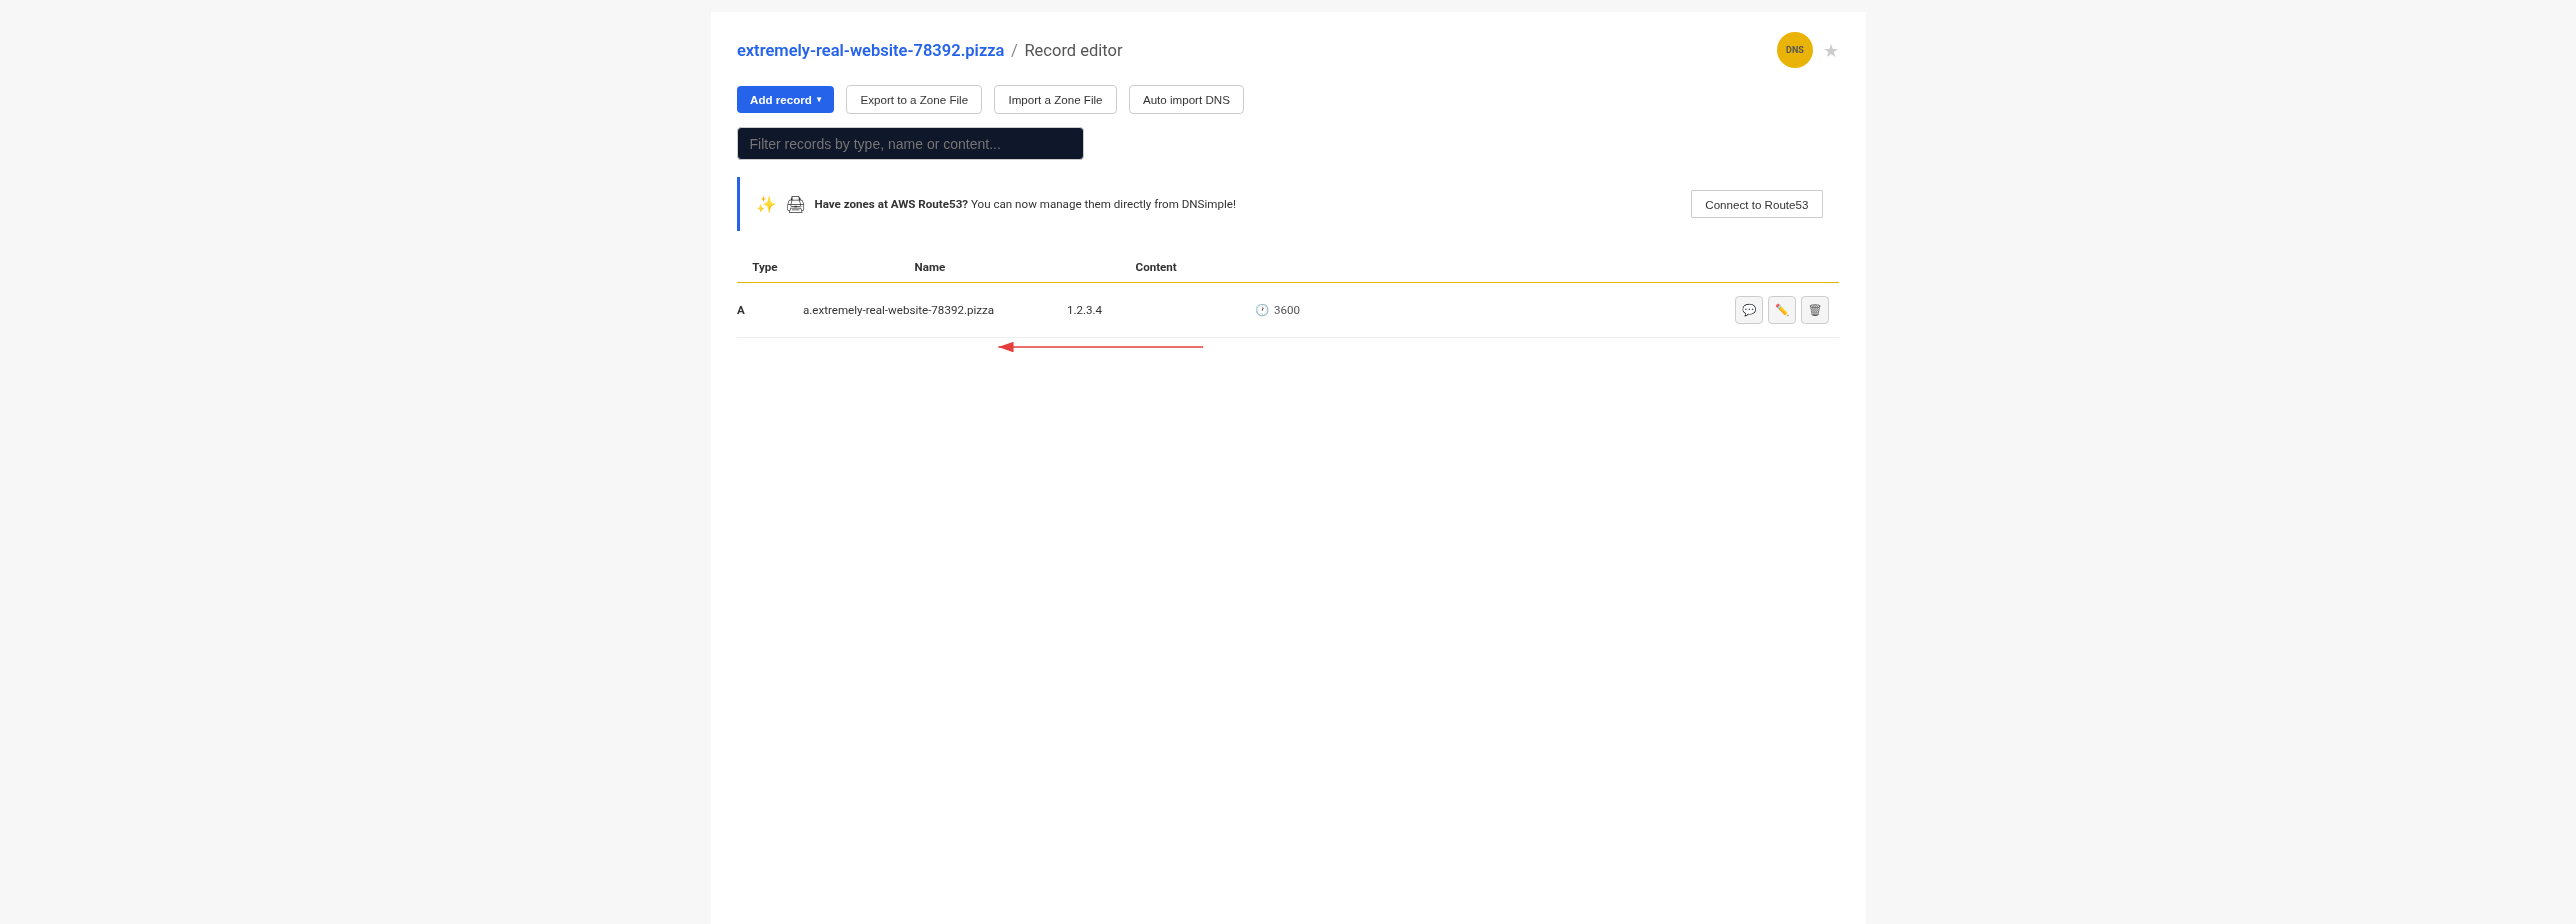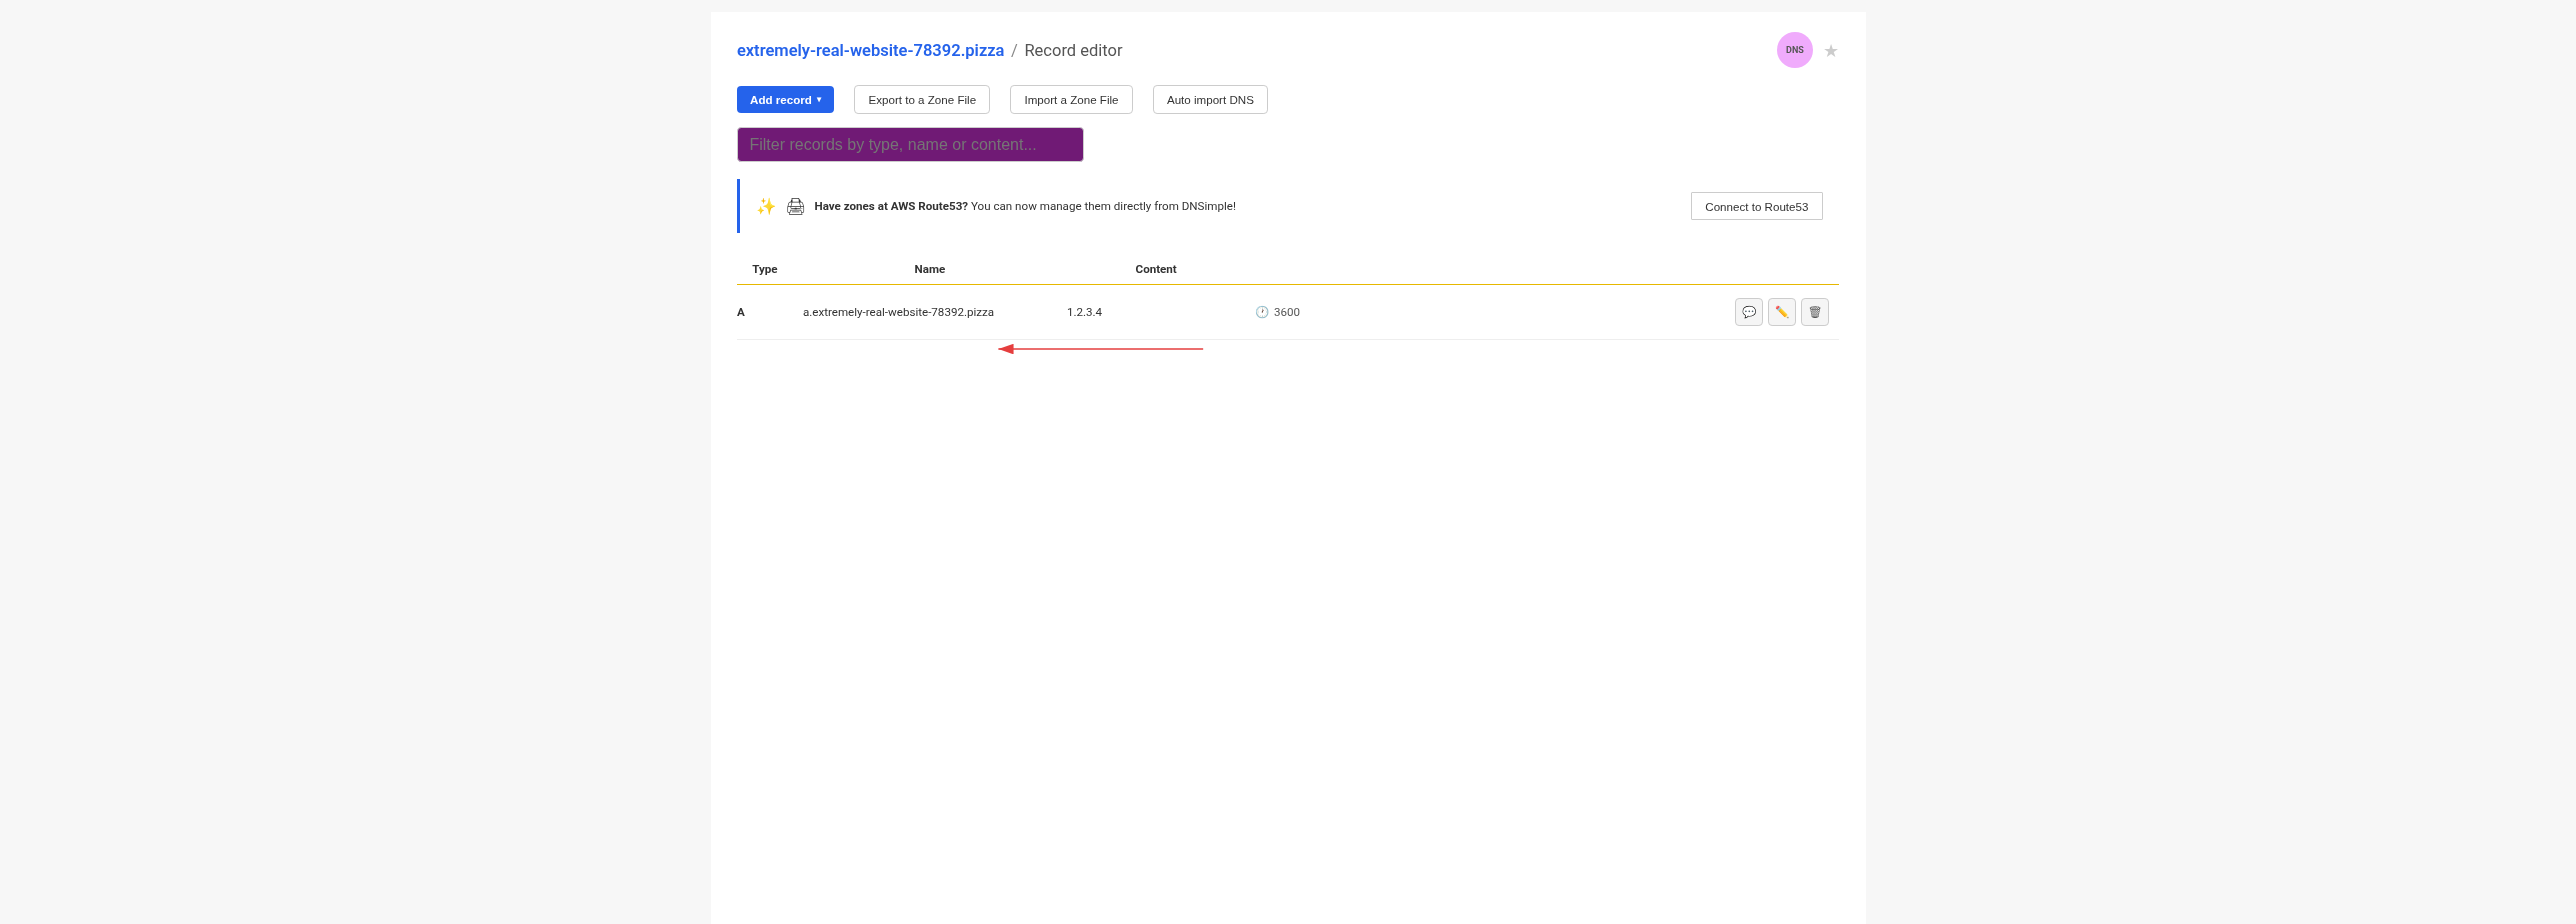--- a/index.html
+++ b/index.html
@@ -49,40 +49,40 @@
     }
     .header-right {
       display: flex;
       align-items: center;
       gap: 10px;
     }
     .dns-badge {
       width: 36px;
       height: 36px;
       border-radius: 50%;
-      background: #f0abfc;
+      background: #eab308;
       display: flex;
       align-items: center;
       justify-content: center;
       font-size: 9px;
       font-weight: 700;
       color: #555;
       cursor: pointer;
     }
     .star-icon {
       font-size: 18px;
       color: #ccc;
       cursor: pointer;
     }
 
     
     .toolbar {
       display: flex;
       align-items: center;
-      gap: 20px;
+      gap: 12px;
       margin-bottom: 13.2px;
     }
     .btn-primary {
       background: #2563eb;
       color: #fff;
       border: none;
       border-radius: 4.1px;
       padding: 7.4px 13.2px;
       font-size: 11.6px;
       font-weight: 600;
@@ -107,24 +107,24 @@
 
     
     .filter-bar {
       margin-bottom: 16.5px;
     }
     .filter-input {
       width: 347px;
       padding: 7.4px 11.6px;
       border: 0.8px solid #ccc;
       border-radius: 4.1px;
-      font-size: 16px;
+      font-size: 14px;
       color: #999;
       outline: none;
-      background: #701a75;
+      background: #0f172a;
     }
 
     
     .banner {
       display: flex;
       align-items: center;
       justify-content: space-between;
       border-left: 3.3px solid #2563eb;
       background: #fff;
       padding: 13.2px 16.5px;

